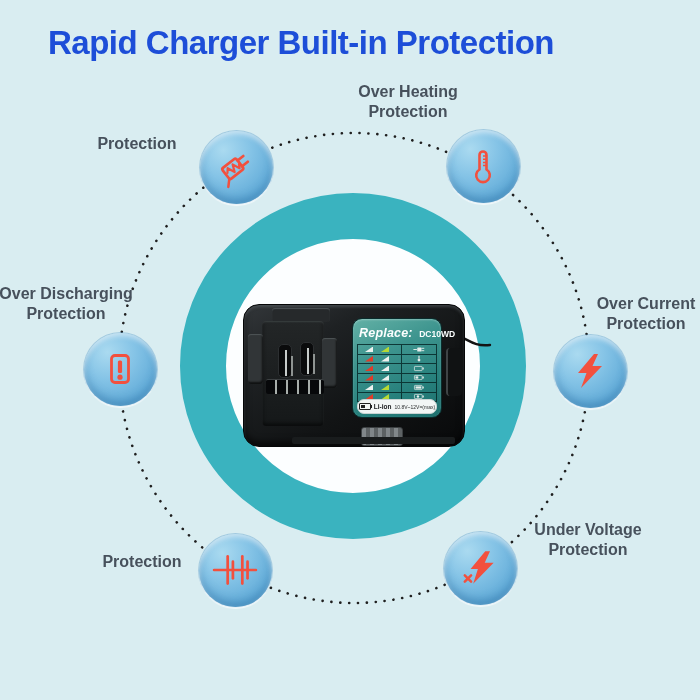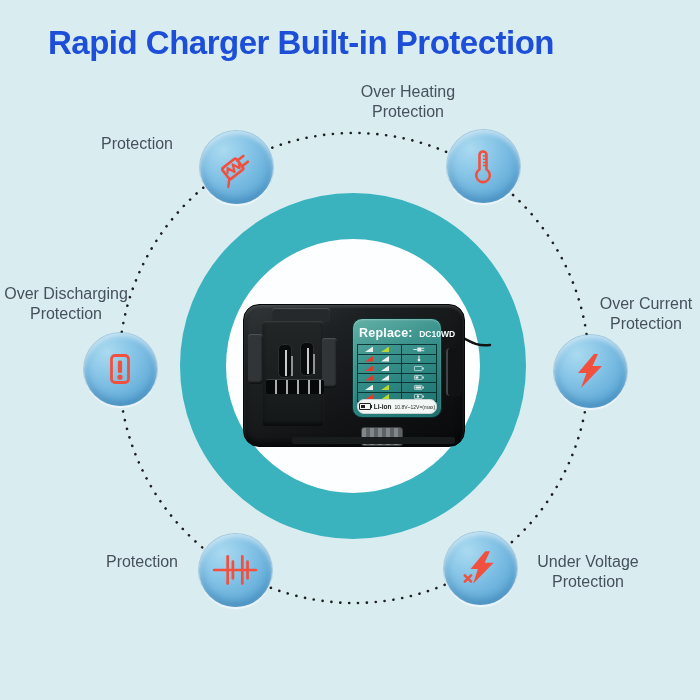--- a/index.html
+++ b/index.html
@@ -23,21 +23,21 @@
       background:radial-gradient(circle at 32% 26%,#aadaf0 0%,#84c3e6 38%,#5ea9d7 78%,#519ecd 100%);
       box-shadow:inset 0 3px 5px rgba(255,255,255,.55),
                  inset 0 -5px 8px rgba(32,98,150,.38),
                  0 2px 1px rgba(255,255,255,.75),
                  0 0 0 1px rgba(96,160,205,.45);
       display:flex;align-items:center;justify-content:center;}
   .fc svg{display:block;}
 
   
   .flabel{position:absolute;width:180px;text-align:center;color:#47515c;
-          font-size:16px;font-weight:400;line-height:20px;}
+          font-size:16px;font-weight:700;line-height:20px;}
 
   
   .chg-body{position:absolute;left:243px;top:304px;width:220px;height:141px;
             border-radius:16px;border:1px solid #050607;
             background:linear-gradient(150deg,#33373a 0%,#1e2123 28%,#121415 62%,#08090a 100%);
             box-shadow:inset 0 2px 3px rgba(125,135,140,.35),inset 0 -4px 7px rgba(0,0,0,.65);}
   .chg-toptab{position:absolute;left:272px;top:308px;width:58px;height:14px;border-radius:3px;
               background:#26292b;box-shadow:inset 0 1px 1px rgba(150,160,165,.35);}
   .chg-mount{position:absolute;left:262px;top:321px;width:62px;height:105px;border-radius:4px;
              background:linear-gradient(#232627,#151819);
@@ -58,21 +58,21 @@
             border:1px solid #3d4143;}
   .chg-basebar{position:absolute;left:292px;top:437px;width:163px;height:7px;border-radius:2px;
             background:#191c1d;}
 
   
   .panel{position:absolute;left:352px;top:318px;width:90px;height:100px;border-radius:10px;
          border:1px solid #0a2b2b;box-sizing:border-box;
          background:linear-gradient(155deg,#63b1a6 0%,#3d948e 35%,#27807c 70%,#1d6f6d 100%);
          box-shadow:inset 0 1px 2px rgba(255,255,255,.3);}
   .panel-head{padding:4px 0 0 6px;color:#fbfefe;white-space:nowrap;}
-  .panel-head .brand{font-size:12.5px;font-weight:700;letter-spacing:.2px;}
+  .panel-head .brand{font-size:12.5px;font-weight:700;letter-spacing:.2px;font-style:italic;}
   .panel-head .model{font-size:8.5px;font-weight:700;margin-left:2px;}
   .led-table{width:78px;margin:3px auto 0;border:1px solid rgba(6,40,40,.85);}
   .led-row{display:flex;height:8.5px;border-bottom:1px solid rgba(6,40,40,.85);align-items:center;}
   .led-row:last-child{border-bottom:none;}
   .led-cell{width:44px;display:flex;align-items:center;gap:8px;padding-left:7px;box-sizing:border-box;
             border-right:1px solid rgba(6,40,40,.85);height:100%;}
   .led-tri{width:8px;height:5.5px;clip-path:polygon(0 100%,100% 0,100% 100%);}
   .icon-cell{flex:1;display:flex;align-items:center;justify-content:center;height:100%;}
   .pill{position:absolute;left:4px;right:4px;bottom:3px;height:13px;border-radius:7px;
         background:#f2f6f5;border:1px solid #c9d4d3;display:flex;align-items:center;
@@ -269,16 +269,16 @@
   <div>Over Discharging</div>
   <div>Protection</div>
 </div>
 <div class="flabel" style="left:556px;top:294px;">
   <div>Over Current</div>
   <div>Protection</div>
 </div>
 <div class="flabel" style="left:52px;top:552px;">
   <div>Protection</div>
 </div>
-<div class="flabel" style="left:498px;top:552px;text-align:center;">
+<div class="flabel" style="left:498px;top:520px;text-align:center;">
   <div>Under Voltage</div>
   <div>Protection</div>
 </div>
 
 </body></html>

